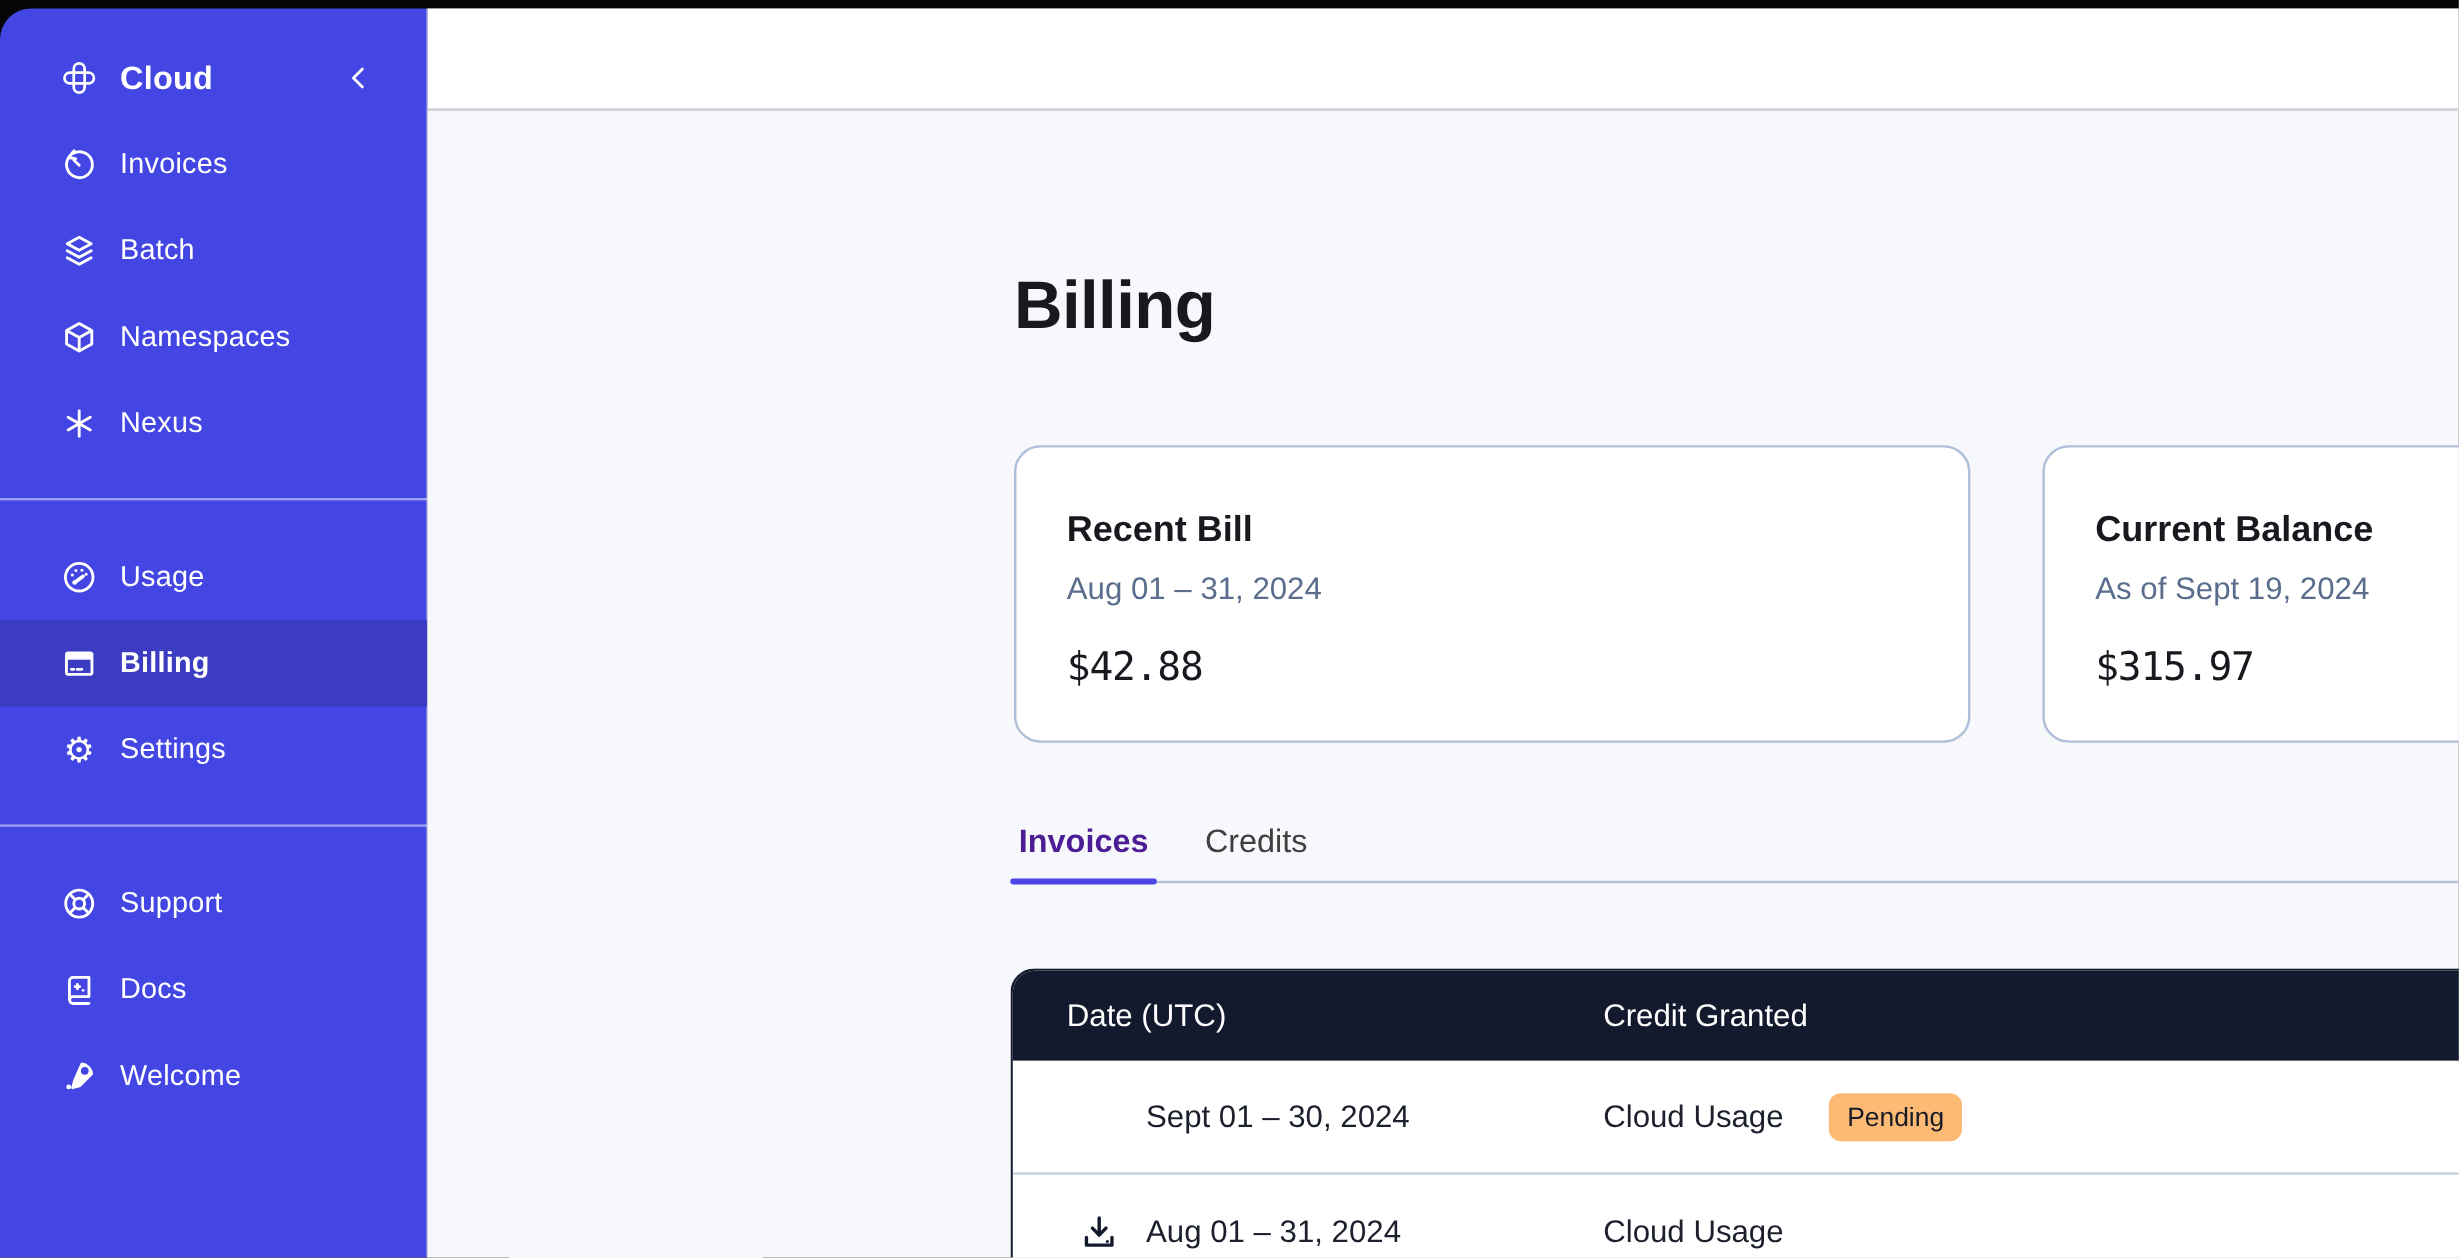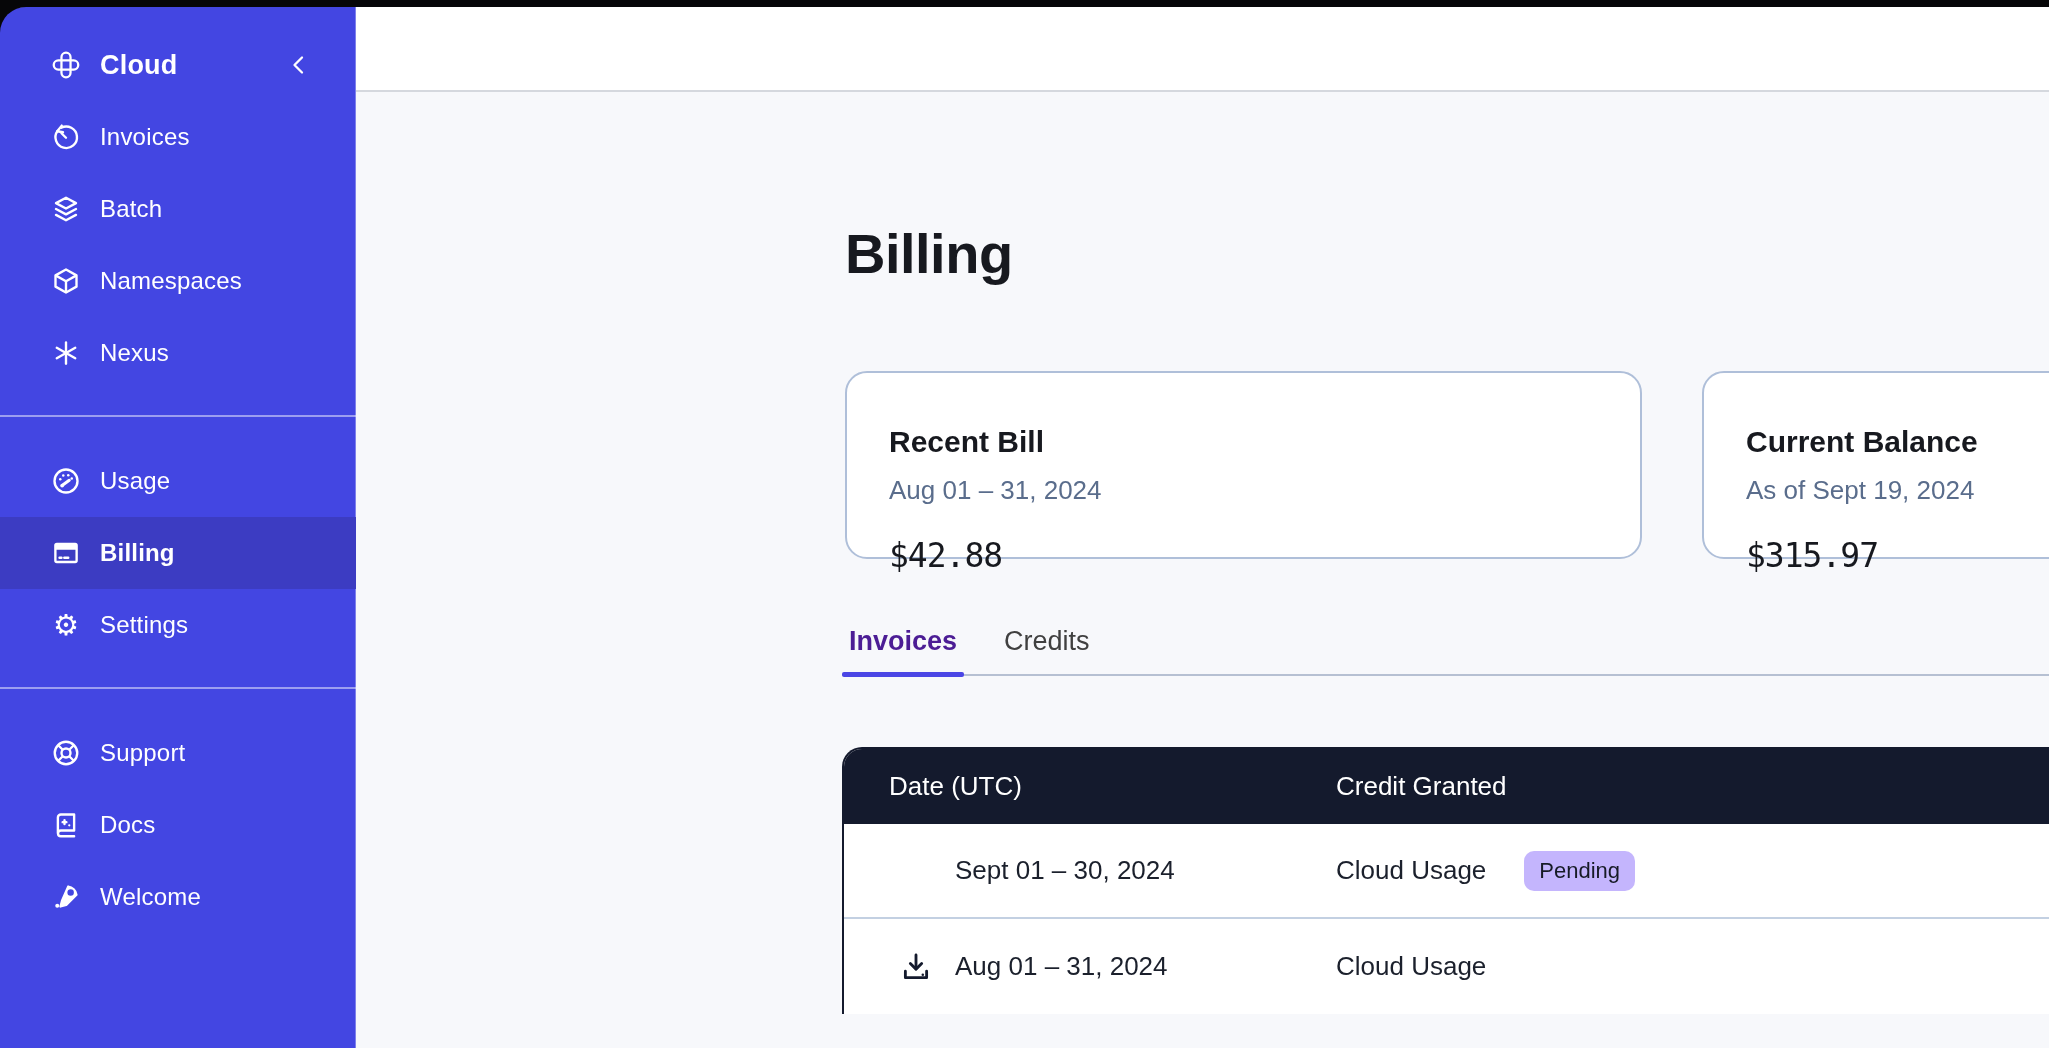--- a/index.html
+++ b/index.html
@@ -32,21 +32,21 @@
 
   
   .content { flex:1; display:flex; flex-direction:column; min-width:0; }
   .topbar { height:85px; background:#ffffff; border-bottom:2px solid #D5D8DE; }
   .page { flex:1; background:#F7F8FB; overflow:hidden; position:relative; }
 
   .page-title { margin:126px 0 0 489px; font-size:56px; line-height:72px; font-weight:600; color:#17191F; letter-spacing:-.5px; }
 
   .cards { display:flex; gap:60px; margin:81px 0 0 489px; }
   .card {
-    width:797px; height:188px; background:#fff; flex:0 0 auto;
+    width:797px; height:248px; background:#fff; flex:0 0 auto;
     border:2px solid #AFBFD9; border-radius:22px; padding:50px 42px;
   }
   .card-title { margin:0; font-size:30px; line-height:38px; font-weight:600; color:#17191F; }
   .card-sub { margin-top:12px; font-size:26px; line-height:34px; color:#5A6D8C; }
   .card-amount { margin-top:28px; font-size:33px; line-height:42px; color:#17191F; font-family:"DejaVu Sans Mono", monospace; letter-spacing:-1px; }
 
   .tabs { display:flex; gap:33px; margin:67px 0 0 486px; width:calc(100% - 486px); border-bottom:2px solid #B6C0D2; }
   .tab { font-size:27px; font-weight:500; color:#404040; padding:0 7px 17px 7px; position:relative; cursor:pointer; }
   .tab.active { color:#4c1d95;font-weight:bold; }
   .tab.active::after { content:""; position:absolute; left:0; right:0; bottom:-3px; height:5px; border-radius:2px; background:#4B46E5; }
@@ -57,21 +57,21 @@
     border-radius:20px 20px 0 0; overflow:hidden; background:#fff;
   }
   .thead { display:grid; grid-template-columns:492px 412px 1fr; align-items:center; height:75px; background:#141A2D; color:#fff; font-size:26px; font-weight:500; }
   .th-date { padding-left:45px; }
   .tr { display:grid; grid-template-columns:492px 412px 1fr; align-items:center; height:95px; background:#fff; border-bottom:2px solid #C3D0E2; font-size:26px; color:#1B202C; }
   .tr:last-child { border-bottom:none; }
   .td-date { display:flex; align-items:center; gap:19px; padding-left:52px; }
   .dl-slot { width:40px; height:40px; flex:0 0 40px; display:flex; align-items:center; justify-content:center; }
   .dl-btn { cursor:pointer; }
   .td-type { display:flex; align-items:center;gap:20px; }
-  .badge { margin-left:18px; background:#c4b5fd; color:#171B26; font-size:22px; font-weight:500; padding:7px 15px; border-radius:10px; line-height:26px; }
+  .badge { margin-left:18px; background:#fdba74; color:#171B26; font-size:22px; font-weight:500; padding:7px 15px; border-radius:10px; line-height:26px; }
   .badge:empty { display:none; }
 </style>
 </head>
 <body>
 
 <div class="stage">
 
   <aside class="sidebar">
     <div class="nav-item brand">
       <span class="icon">

